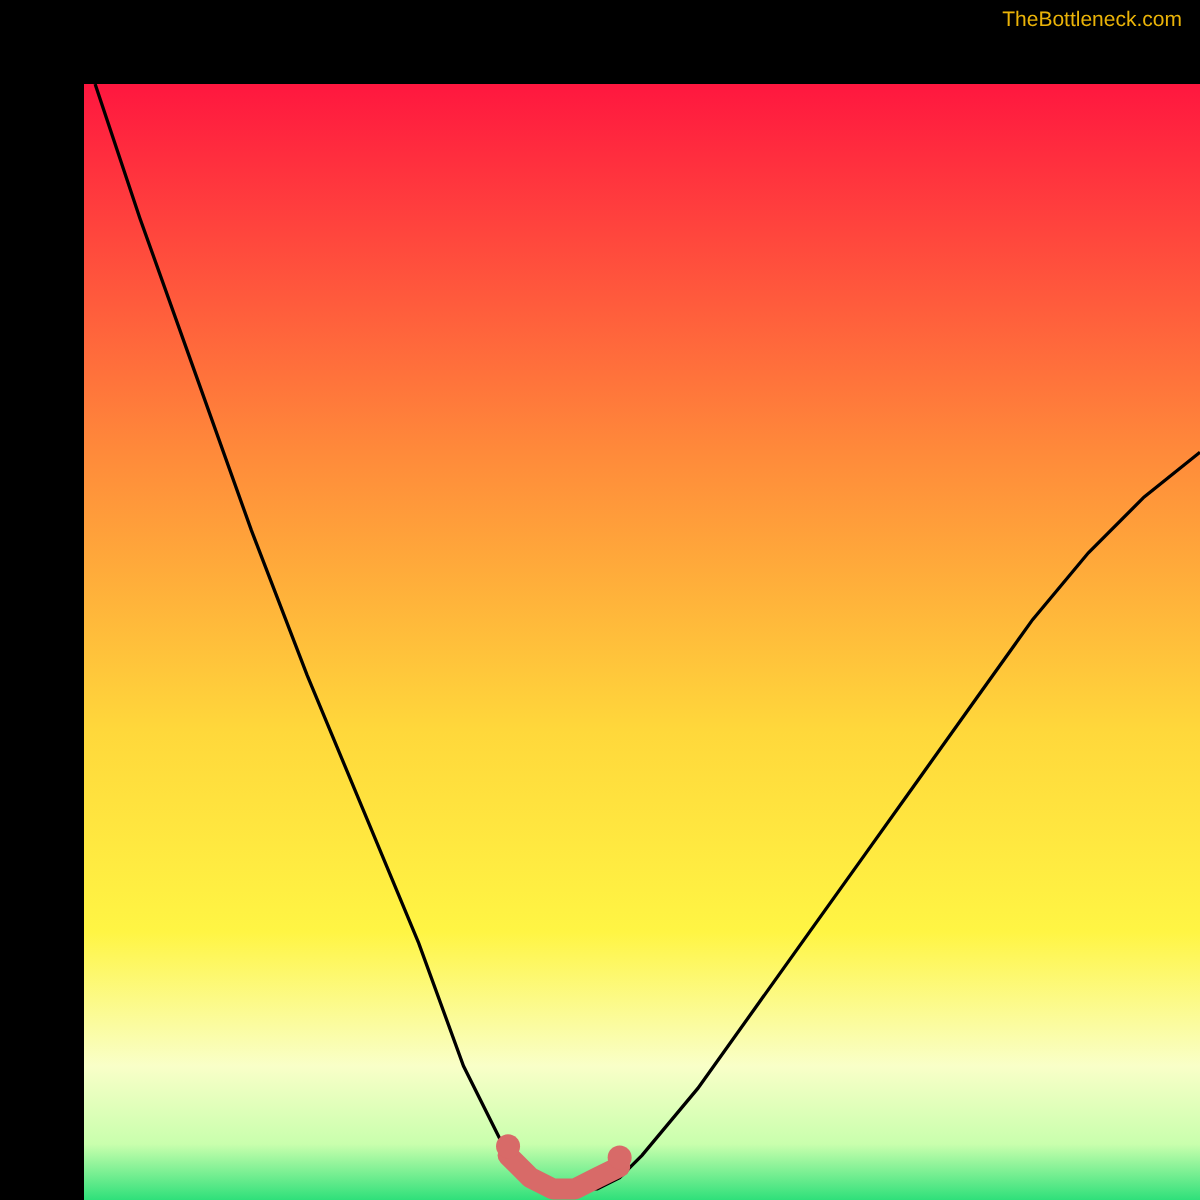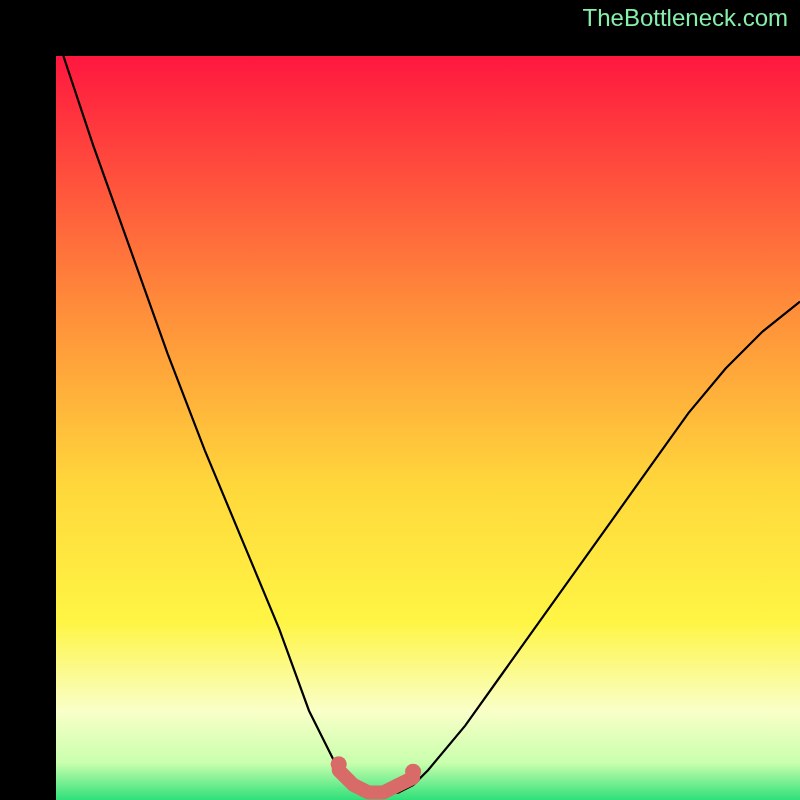--- a/index.html
+++ b/index.html
@@ -21,22 +21,22 @@
     position: absolute;
     left: 28px;
     top: 28px;
     width: 744px;
     height: 744px;
   }
   .watermark {
     position: absolute;
     top: 4px;
     right: 12px;
-    color: #86efac;
-    font-size: 24px;
+    color: #eab308;
+    font-size: 14px;
     font-weight: 500;
     z-index: 5;
     font-family: Arial, Helvetica, sans-serif;
   }
 </style>
 </head>
 <body>
 
 <div class="watermark">TheBottleneck.com</div>
 

